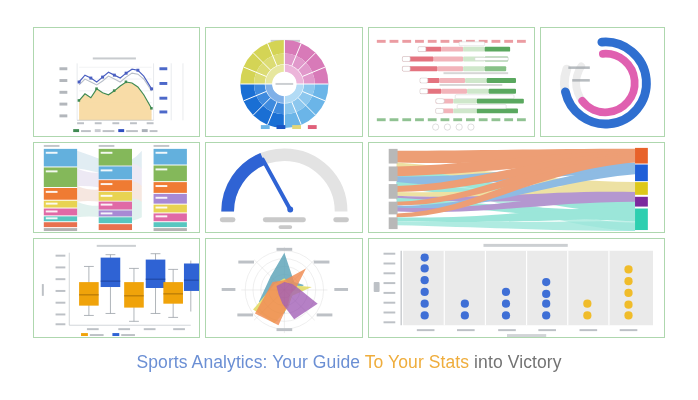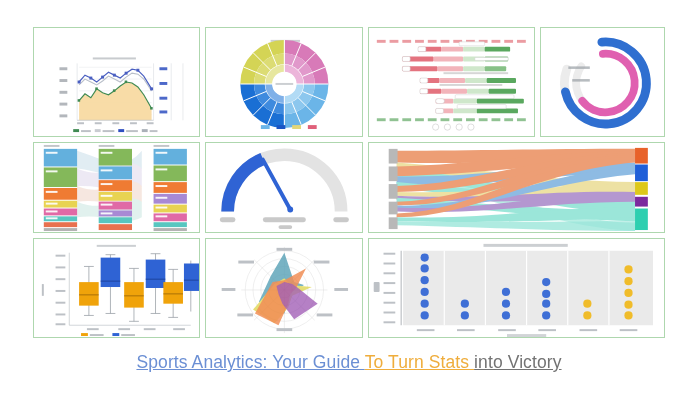--- a/index.html
+++ b/index.html
@@ -30,21 +30,21 @@
   .p-box{width:168px;}
   .p-radar{width:160px;}
   .p-dot{width:299px;}
   svg{display:block;width:100%;height:100%;}
   .ph{fill:#9aa0a6;}
   .phl{fill:#bdc1c6;}
   #title{
     position:absolute;left:0;top:352px;width:698px;text-align:center;
     font-size:17.5px;letter-spacing:.1px;white-space:nowrap;
   }
-  #title span{display:inline;text-decoration:underline;}
+  #title span{display:inline;}
   .t-blue{color:#6b8fd4;}
   .t-orange{color:#efad3c;}
   .t-green{color:#737373;}
 </style>
 </head>
 <body>
 
 <div id="board">
 
   <div class="row">
@@ -585,14 +585,14 @@
           <rect x="214" y="92" width="18" height="2"></rect>
             <rect x="255" y="92" width="18" height="2"></rect>
         </g>
         <rect x="140" y="97" width="40" height="3" class="ph" opacity=".45"></rect>
       </svg>
     </div>
   </div>
 </div>
 
 <div id="title">
-  <span class="t-blue">Sports Analytics: Your Guide </span><span class="t-orange">To Turn Stats </span><span class="t-green">into Victory</span>
+  <span class="t-blue">Sports Analytics: Your Guide </span><span class="t-orange">To Your Stats </span><span class="t-green">into Victory</span>
 </div>
 
 </body></html>

